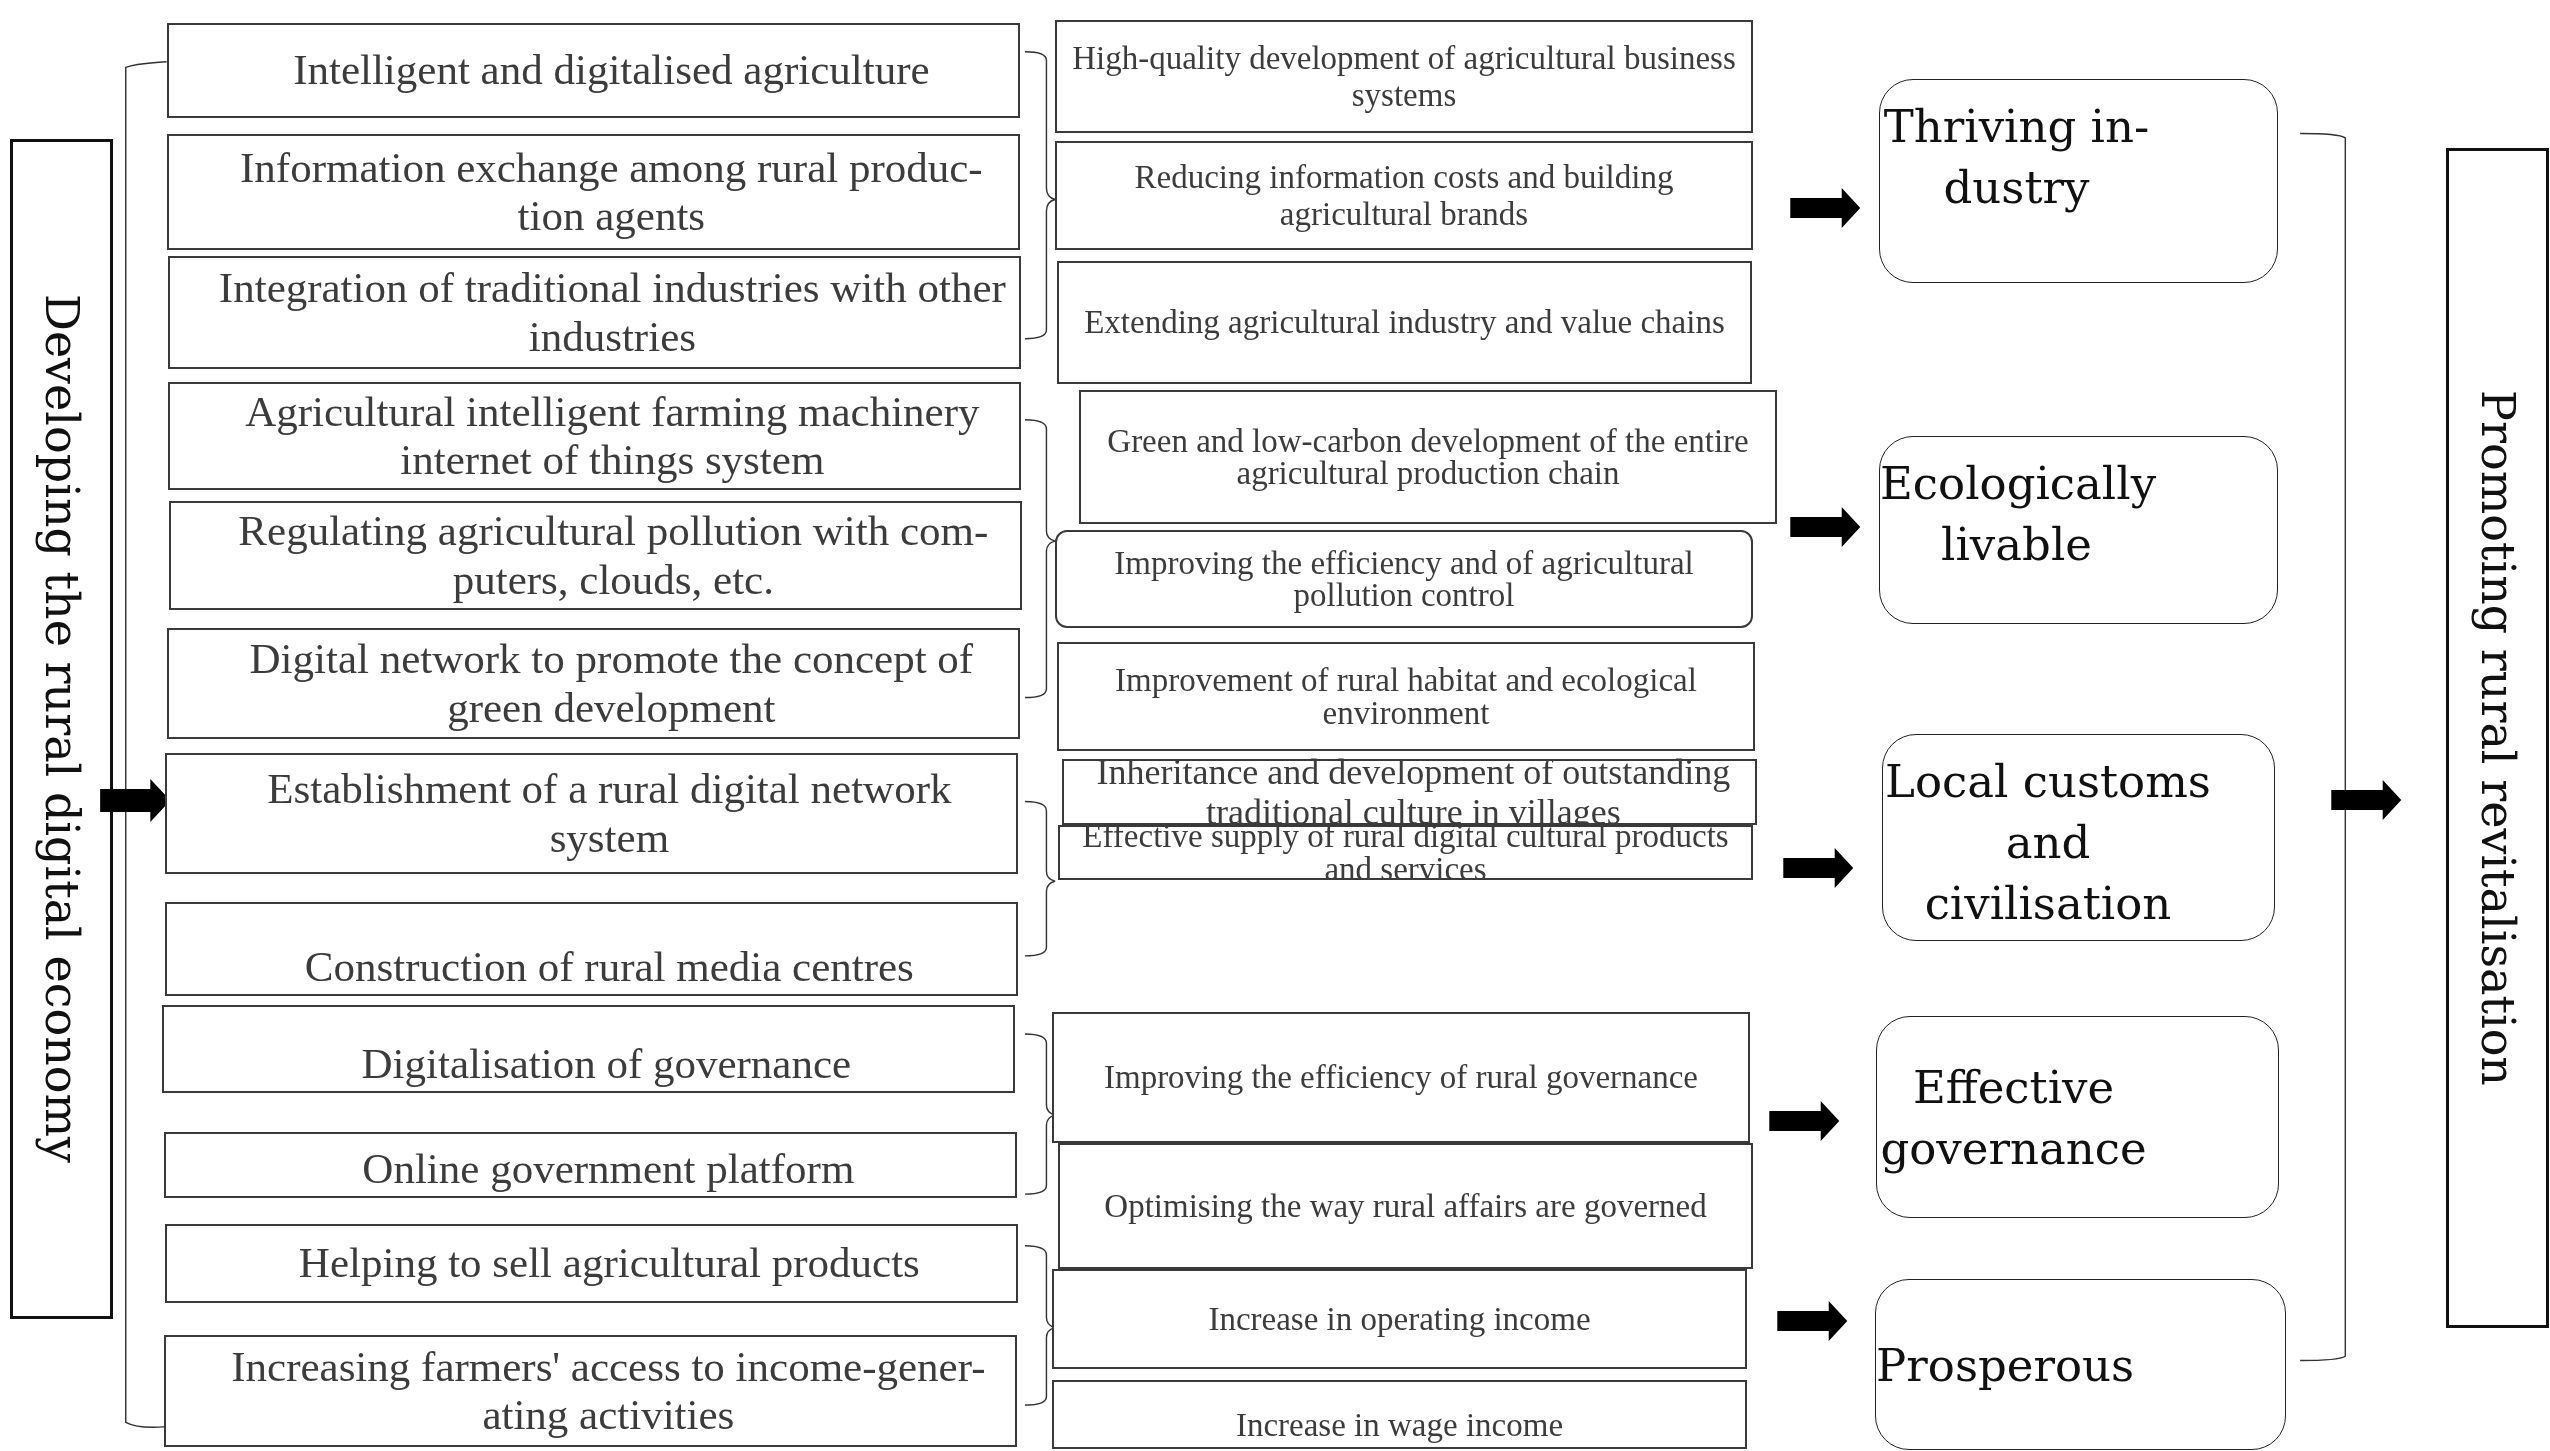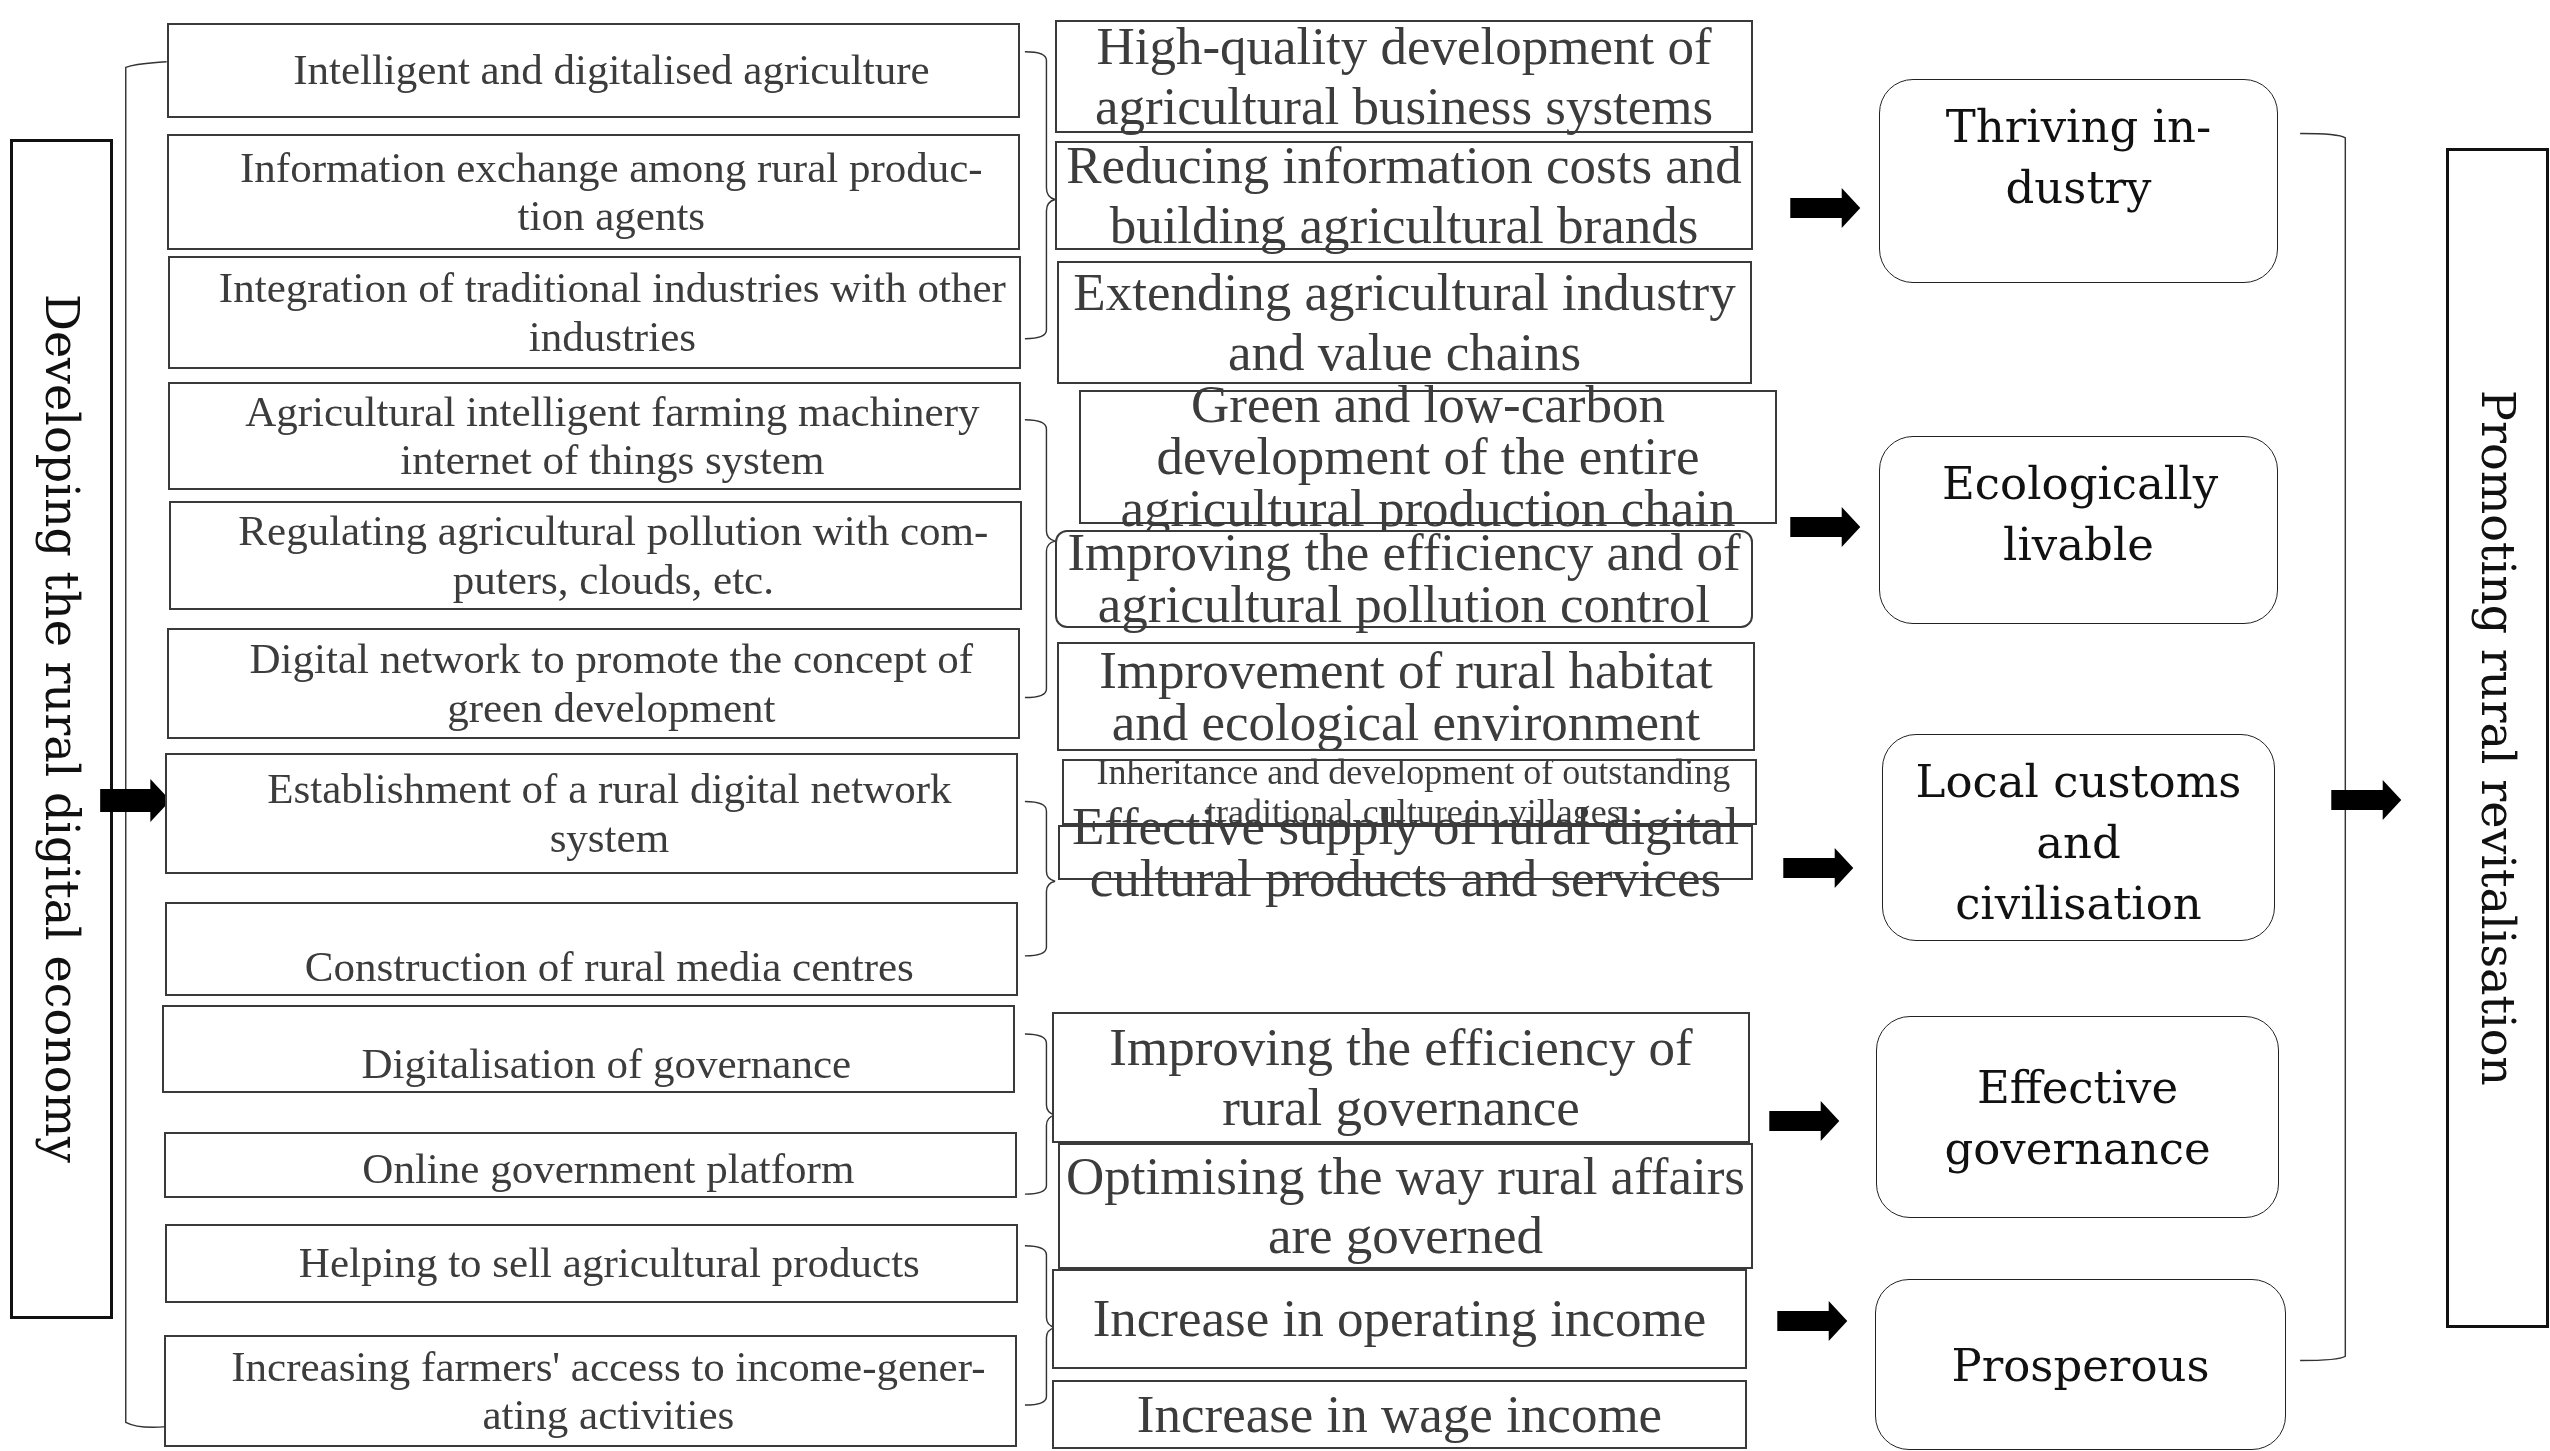--- a/index.html
+++ b/index.html
@@ -4,27 +4,27 @@
 <style>
   html, body { margin:0; padding:0; background:#ffffff; }
   body { width:2550px; height:1451px; position:relative; overflow:hidden; }
   .box {
     position:absolute; box-sizing:border-box; border:2.2px solid #3a3a3a; background:#fff;
     display:flex; align-items:center; justify-content:center; text-align:center;
     font-family:"Liberation Serif", serif; color:#3c3c3c; line-height:1.12;
     padding:0 4.3px;
   }
   .lc { font-size:43px;padding-left:40px; }
-  .mc { font-size:53px; }
+  .mc { font-size:33px; }
   .mc.small { font-size:36px; }
   .mc.tight { line-height:0.98; }
   .box.bottom { align-items:flex-end; padding-bottom:2.9px; }
   .outcome {
     position:absolute; box-sizing:border-box; border:1.4px solid #222; border-radius:34px; background:#fff;
-    display:flex; justify-content:center; text-align:center;
+    display:flex; justify-content:flex-start; text-align:center;
     font-family:"DejaVu Serif", serif; color:#111; font-size:45px; line-height:1.35; padding-top:17px;
   }
   .outcome.center { align-items:center; padding-top:4px; }
   .vbox {
     position:absolute; box-sizing:border-box; border:3.6px solid #111; background:#fff;
     display:flex; align-items:center; justify-content:center;
   }
   .vtext {
     writing-mode:vertical-rl; font-family:"DejaVu Serif", serif; font-size:46px; color:#111; white-space:nowrap;
   }

